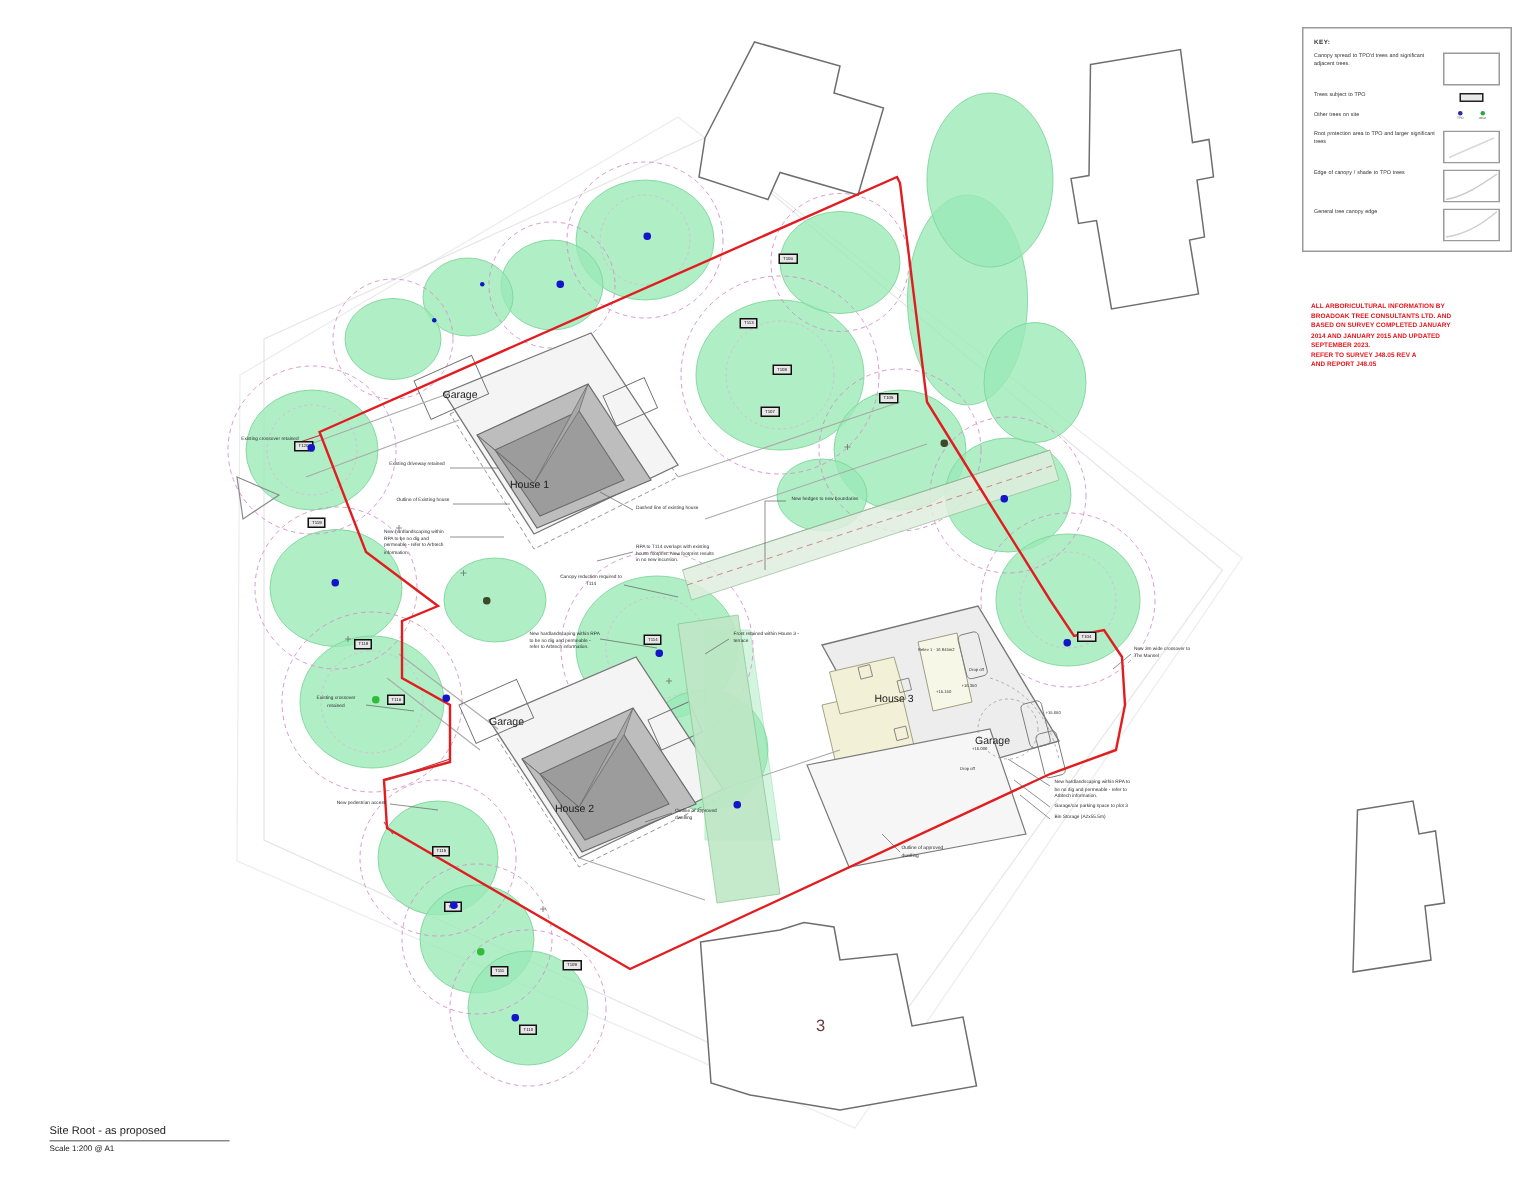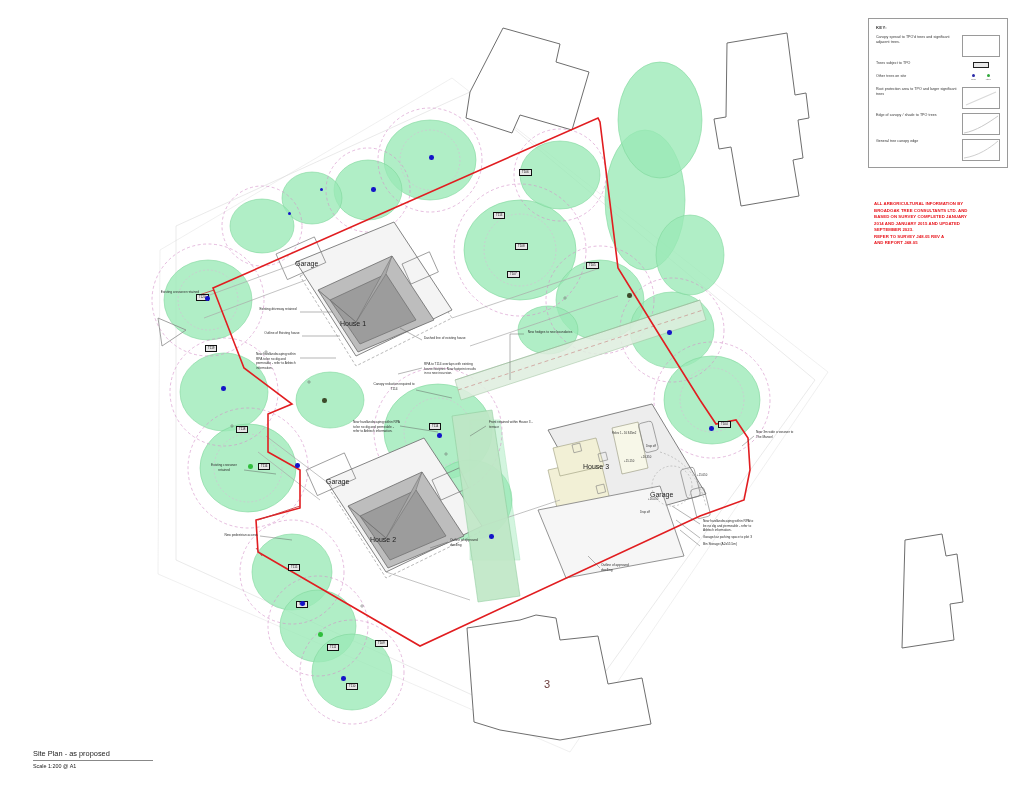--- a/index.html
+++ b/index.html
@@ -334,21 +334,21 @@
       <div>ALL ARBORICULTURAL INFORMATION BY</div>
       <div>BROADOAK TREE CONSULTANTS LTD. AND</div>
       <div>BASED ON SURVEY COMPLETED JANUARY</div>
       <div>2014 AND JANUARY 2015 AND UPDATED</div>
       <div>SEPTEMBER 2023.</div>
       <div>REFER TO SURVEY J48.05 REV A</div>
       <div>AND REPORT J48.05</div>
     </div>
 
   <div id="title-block">
-    <div id="title-main">Site Plan - as proposed</div>
+    <div id="title-main">Site Root - as proposed</div>
     <div id="title-scale">Scale 1:200 @ A1</div>
   </div>
 
   <div id="plan-labels">
       <div class="plabel bld-label" style="left: 295px; top: 260px;">Garage</div>
       <div class="plabel bld-label" style="left: 340px; top: 320px;">House 1</div>
       <div class="plabel bld-label" style="left: 326px; top: 478px;">Garage</div>
       <div class="plabel bld-label" style="left: 370px; top: 536px;">House 2</div>
       <div class="plabel bld-label" style="left: 583px; top: 463px;">House 3</div>
       <div class="plabel bld-label" style="left: 650px; top: 491px;">Garage</div>

